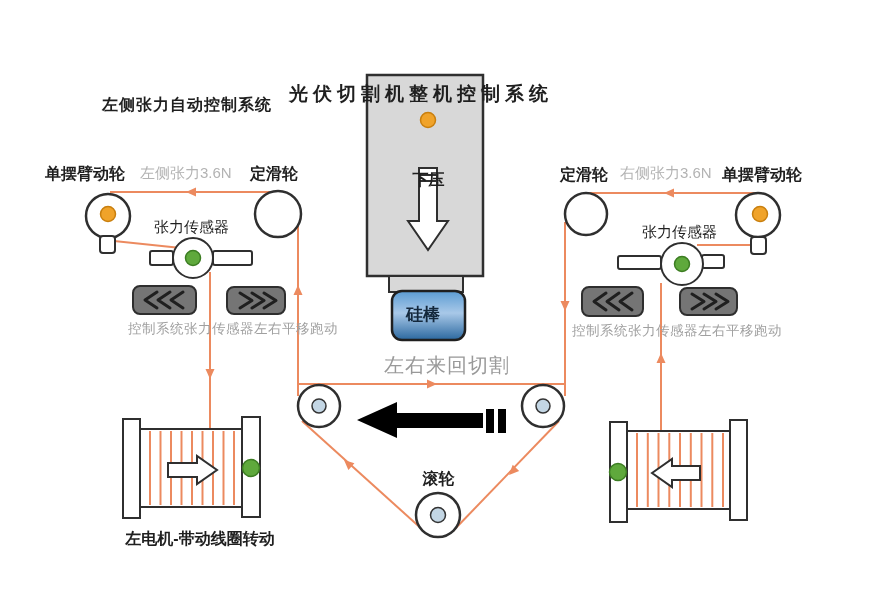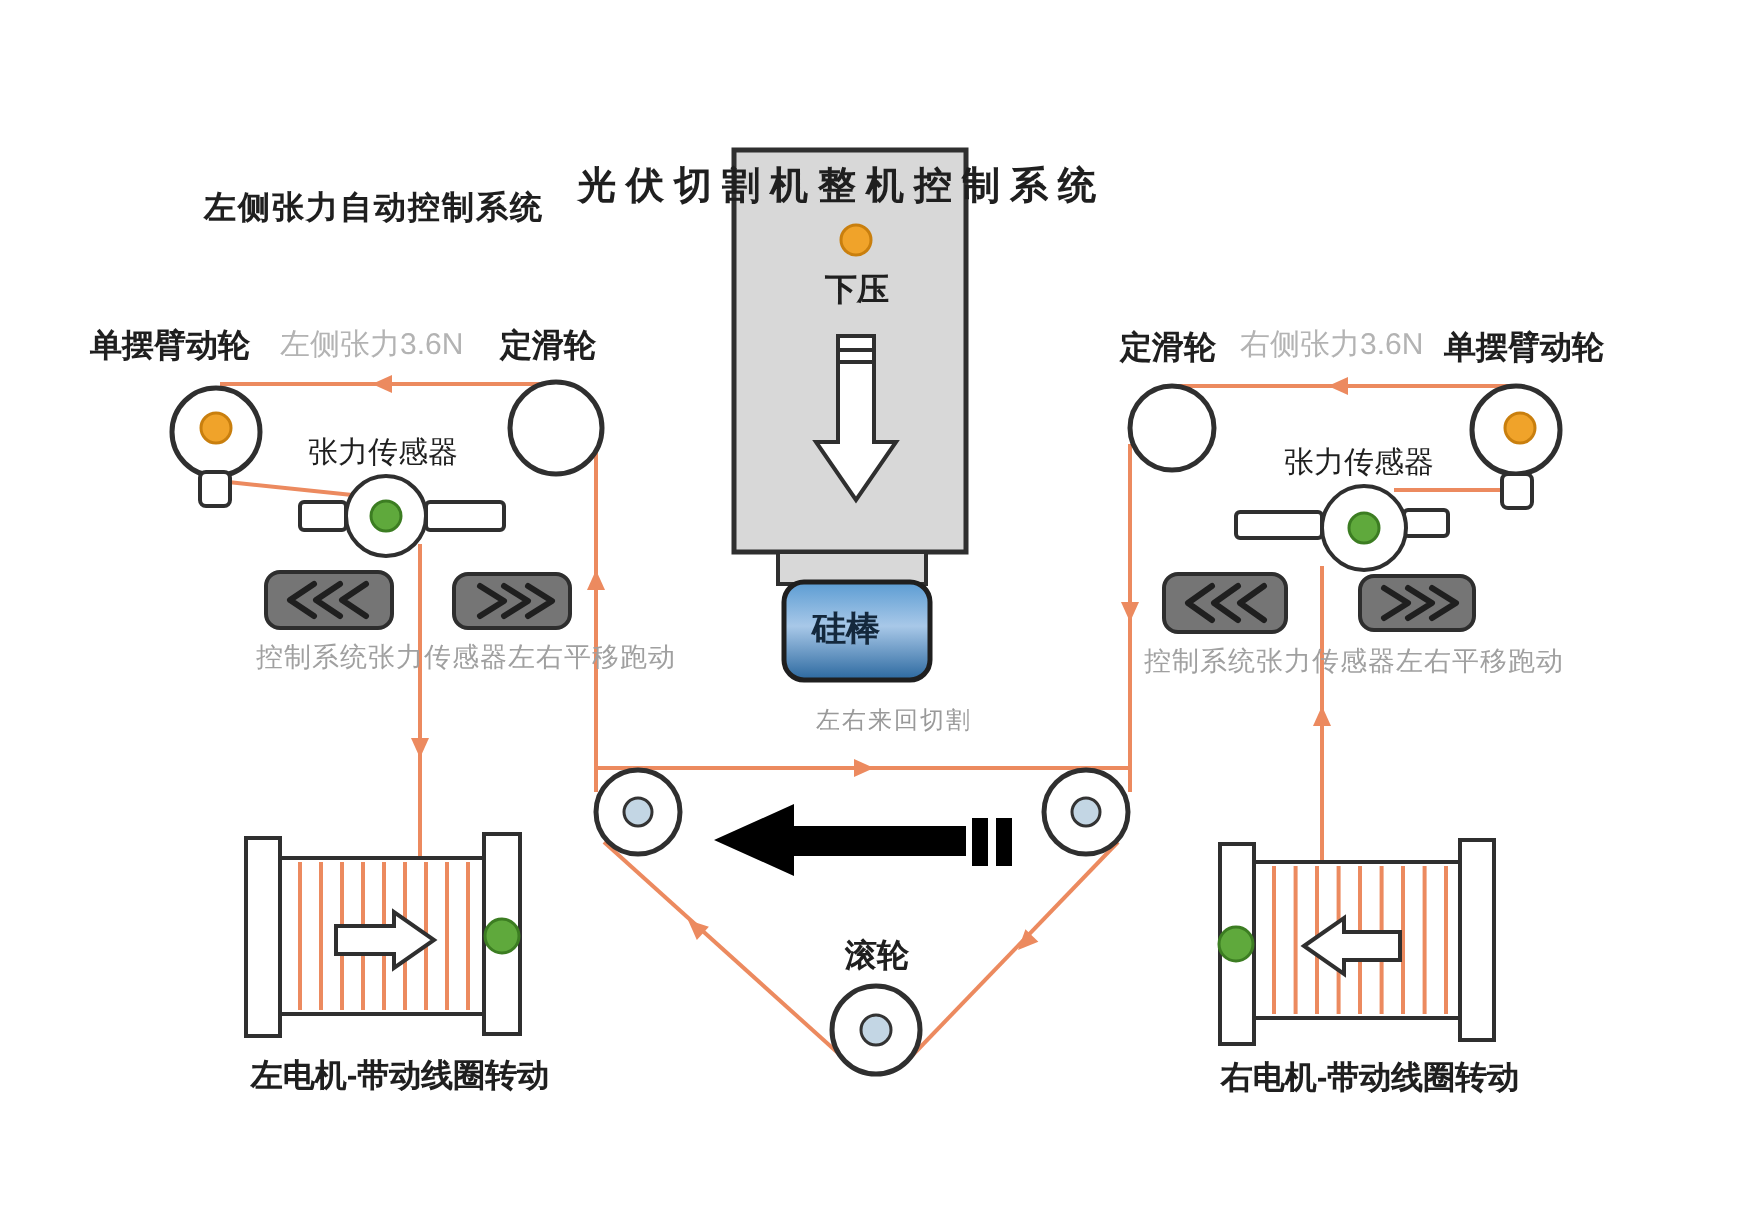--- a/index.html
+++ b/index.html
@@ -19,23 +19,23 @@
   body{font-family:"Liberation Sans","DejaVu Sans",sans-serif;color:#1F1F1F;}
   .stage{position:relative;width:878px;height:610px;background:#ffffff;overflow:hidden;}
   svg{position:absolute;left:0;top:0;}
   .label{position:absolute;line-height:1.1;white-space:nowrap;}
   .title{font-size:19px;font-weight:bold;letter-spacing:5px;text-align:center;}
   .header{font-size:16px;font-weight:bold;letter-spacing:1px;text-align:center;}
   .comp{font-size:16px;font-weight:bold;}
   .tension{font-size:15px;color:var(--muted);}
   .sensor-lb{font-size:15px;font-weight:400;}
   .caption{font-size:13.5px;color:var(--muted2);letter-spacing:0.5px;}
-  .cutting{font-size:12px;color:#999999;text-align:center;letter-spacing:1px;}
+  .cutting{font-size:20px;color:#999999;text-align:center;letter-spacing:1px;}
   .rod-lb{font-size:17px;font-weight:bold;color:#14283C;text-align:center;}
-  .press-lb{font-size:16px;font-weight:bold;text-align:center;}
+  .press-lb{font-size:16px;font-weight:bold;text-align:center;margin-top:34px;}
   .motor-lb{font-size:16px;font-weight:bold;text-align:center;}
   .roller-lb{font-size:16px;font-weight:bold;text-align:center;}
   .wire{stroke:var(--wire);stroke-width:2;fill:none;}
   .wire-arrow{fill:var(--wire);stroke:none;}
   .outl{stroke:var(--ink);stroke-width:2;fill:#ffffff;}
   .outl25{stroke:var(--ink);stroke-width:2.5;fill:#ffffff;}
   .coil{stroke:var(--wire);stroke-width:2;}
   .chev{stroke:#1F1F1F;stroke-width:3;fill:none;stroke-linecap:round;stroke-linejoin:round;}
 </style>
 </head>
@@ -192,20 +192,19 @@
   <div class="label comp" style="left:250px;top:165px;">定滑轮</div>
   <div class="label sensor-lb" style="left:154px;top:219px;">张力传感器</div>
   <div class="label caption" style="left:128px;top:322px;">控制系统张力传感器左右平移跑动</div>
   <div class="label motor-lb" style="left:100px;top:530px;width:200px;">左电机-带动线圈转动</div>
 
   <div class="label comp" style="left:560px;top:166px;">定滑轮</div>
   <div class="label tension" style="left:620px;top:165px;">右侧张力3.6N</div>
   <div class="label comp" style="left:722px;top:166px;">单摆臂动轮</div>
   <div class="label sensor-lb" style="left:642px;top:224px;">张力传感器</div>
   <div class="label caption" style="left:572px;top:324px;">控制系统张力传感器左右平移跑动</div>
-  <div class="label motor-lb" style="left:585px;top:531px;width:200px;">右电机-带动线圈转动</div>
 
   <div class="label press-lb" style="left:404px;top:137px;width:49px;">下压</div>
   <div class="label rod-lb" style="left:392px;top:306px;width:62px;">硅棒</div>
   <div class="label cutting" style="left:373px;top:354px;width:148px;">左右来回切割</div>
   <div class="label roller-lb" style="left:415px;top:470px;width:47px;">滚轮</div>
 
 </div>
 
 </body></html>

